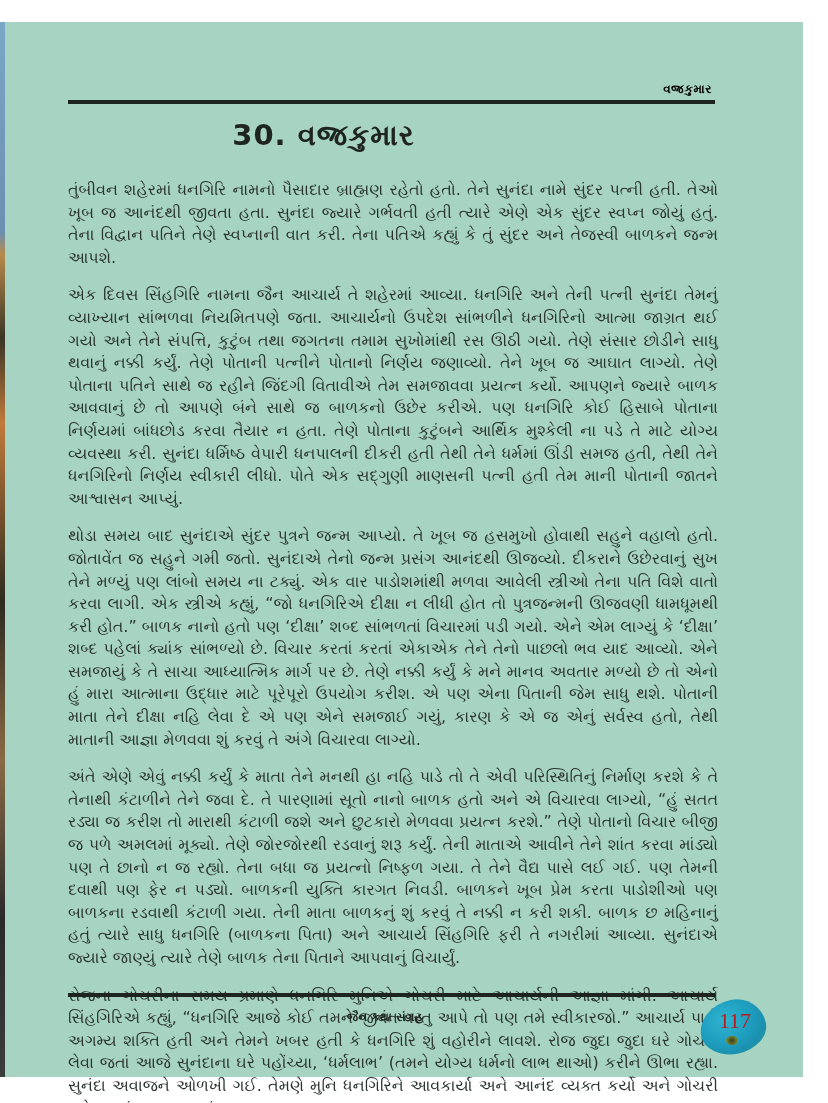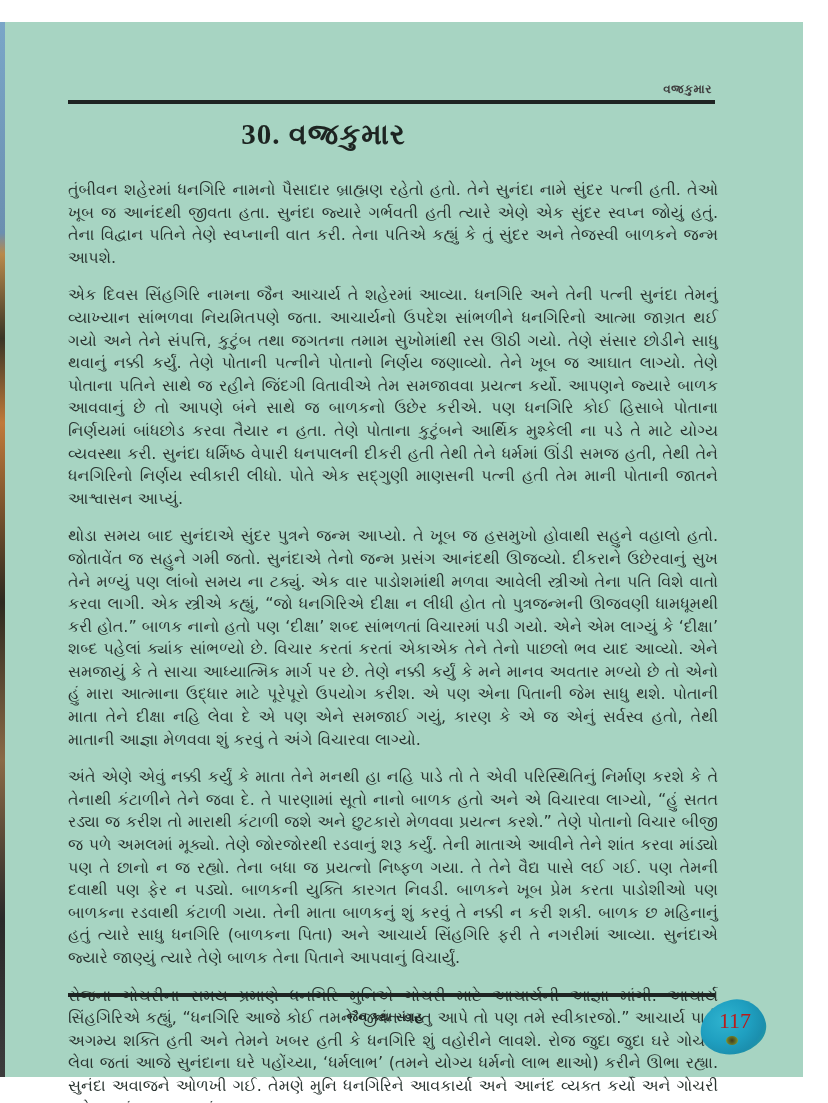--- a/index.html
+++ b/index.html
@@ -29,21 +29,21 @@
     width: 5px;
     height: 100%;
     background: linear-gradient(to bottom, #7aa6c8 0%, #6b8fb0 20%, #b88a4a 22%, #3a3526 30%, #c07a3a 38%, #2e2a20 55%, #8a6a46 70%, #2a2a2a 85%, #3c3c3c 100%);
   }
   .running-head {
     position: absolute;
     right: 91px;
     top: 60px;
     font-size: 12px;
     font-weight: bold;
-    color: #404040;
+    color: #000000;
     letter-spacing: 0.5px;
   }
   .rule {
     position: absolute;
     left: 68px;
     width: 647px;
     height: 4px;
     background: #1e2422;
   }
   .rule.top { top: 78px; }
@@ -52,21 +52,20 @@
     position: absolute;
     left: 0;
     width: 647px;
     top: 96px;
     text-align: center;
     font-size: 29px;
     font-weight: bold;
     color: #1d2421;
     letter-spacing: 1px;
     padding-left: 0;
-    font-family: Liberation Serif, serif;
   }
   .body-text {
     position: absolute;
     left: 68px;
     top: 157px;
     width: 650px;
     font-size: 16px;
     line-height: 22.6px;
     color: #2a3430;
     text-align: justify;

